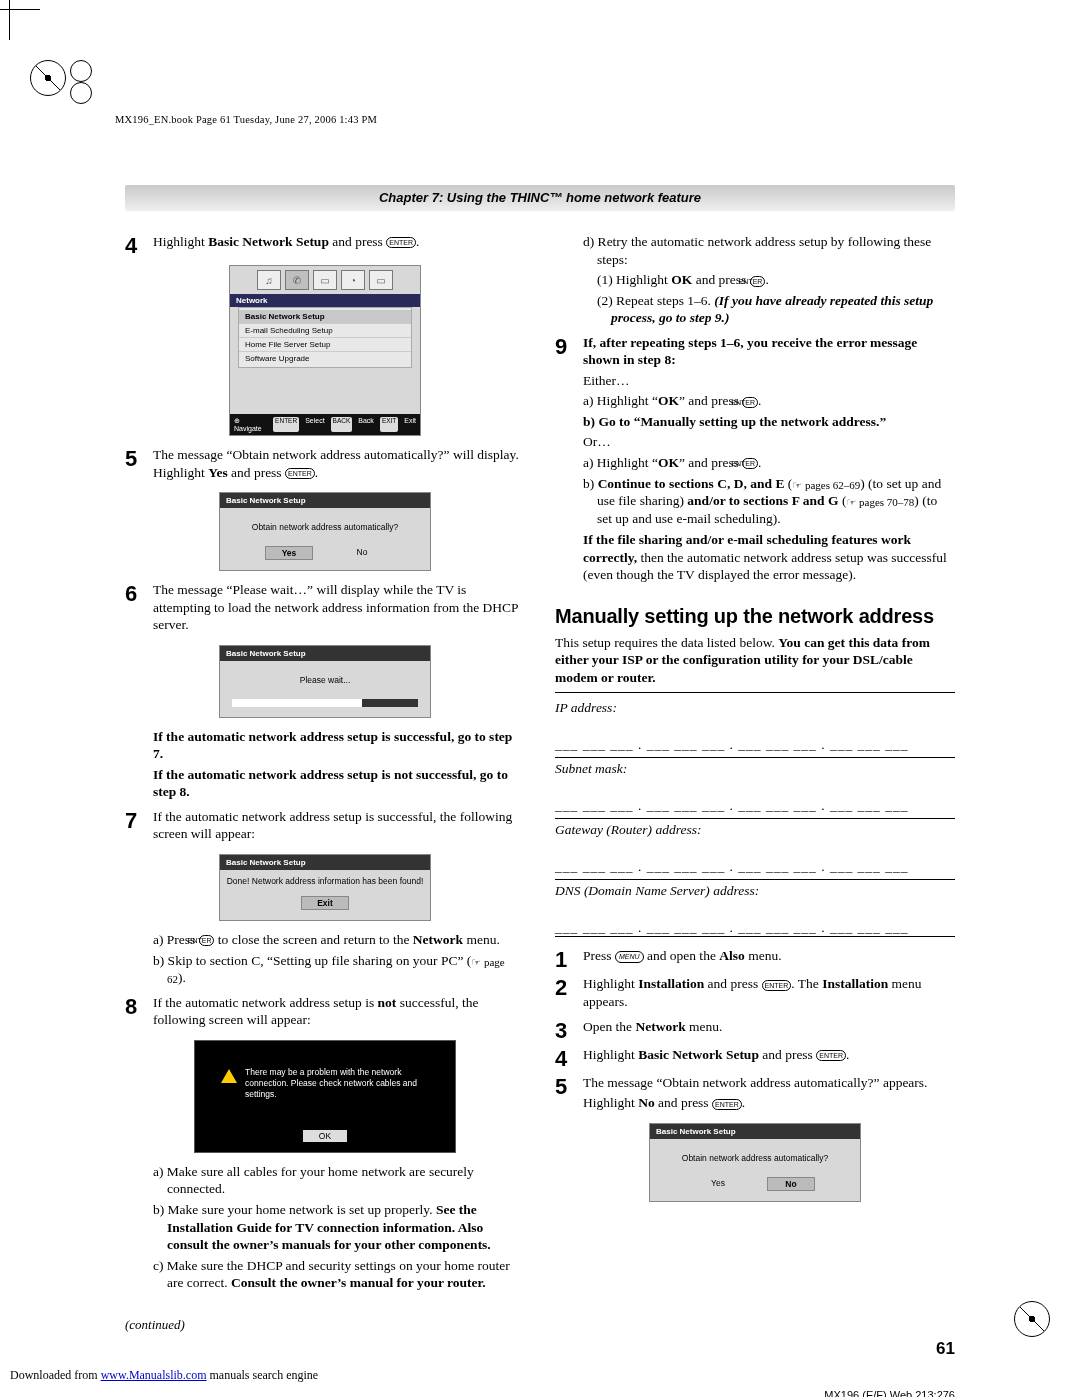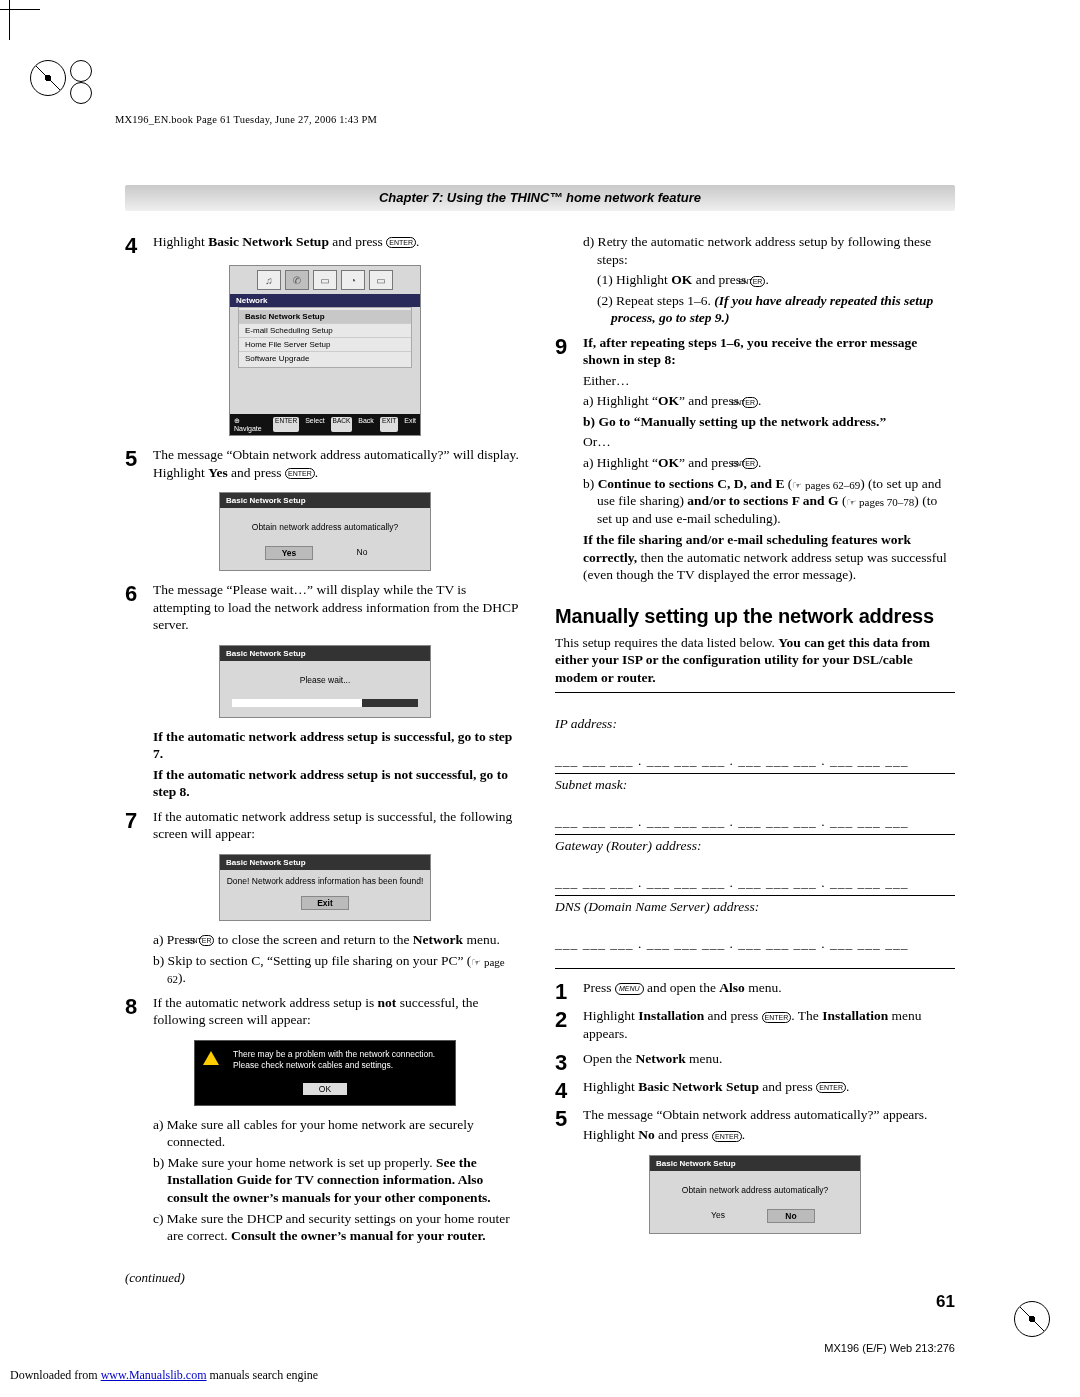--- a/index.html
+++ b/index.html
@@ -164,21 +164,21 @@
   .osd-dialog .btn {
     width:46px; text-align:center; font-size:8.5px;
     background:#eee; border:1px solid #888; padding:1px 0;
   }
   .osd-dialog .btn.sel { background:#bbb; font-weight:bold;}
   .osd-progress .bar { height:8px; background:#333; margin:4px 12px 10px 12px; position:relative;}
   .osd-progress .bar::after { content:""; position:absolute; left:0; top:0; width:70%; height:100%; background:#fff;}
   .osd-error {
     width: 260px; background:#000; color:#fff; border:1px solid #555;
   }
-  .osd-error .body { display:flex; gap:14px; padding:8px; font-size:8.5px; line-height:1.3;}
+  .osd-error .body { display:flex; gap:8px; padding:26px; font-size:8.5px; line-height:1.3;}
   .osd-error .tri {
     width:0; height:0; border-left:8px solid transparent; border-right:8px solid transparent;
     border-bottom:14px solid #fc0; flex-shrink:0; margin-top:2px;
   }
   .osd-error .btns { text-align:center; padding:4px 0 10px 0;}
   .osd-error .okbtn { display:inline-block; background:#ddd; color:#000; font-size:8.5px; padding:1px 16px;}
   .osd-exit .btn { margin:0 auto;}
   h3.section-head {
     font-family: Arial, Helvetica, sans-serif;
     font-weight:bold;
@@ -377,21 +377,21 @@
           <p>Or…</p>
           <p class="sub"><span>a) Highlight “</span><b>OK</b><span>” and press </span><span class="enter-btn">ENTER</span>.</p>
           <p class="sub"><span>b) </span><b>Continue to sections C, D, and E</b><span> (</span><span class="pointer">☞ pages 62–69</span><span>) (to set up and use file sharing) </span><b>and/or to sections F and G</b><span> (</span><span class="pointer">☞ pages 70–78</span><span>) (to set up and use e-mail scheduling).</span></p>
           <p style="margin-top:4px;"><b>If the file sharing and/or e-mail scheduling features work correctly,</b><span> then the automatic network address setup was successful (even though the TV displayed the error message).</span></p>
         </div>
       </div>
 
       <h3 class="section-head">Manually setting up the network address</h3>
       <p style="margin:0 0 6px 0; line-height:1.3;"><span>This setup requires the data listed below. </span><b>You can get this data from either your ISP or the configuration utility for your DSL/cable modem or router.</b></p>
 
-      <div style="border-top:1px solid #000; border-bottom:1px solid #000; padding:16px 0;">
+      <div style="border-top:1px solid #000; border-bottom:1px solid #000; padding:0 0;">
         <div class="field-row first">IP address:</div>
         <div class="blank">___ ___ ___ . ___ ___ ___ . ___ ___ ___ . ___ ___ ___</div>
         <div class="field-row">Subnet mask:</div>
         <div class="blank">___ ___ ___ . ___ ___ ___ . ___ ___ ___ . ___ ___ ___</div>
         <div class="field-row">Gateway (Router) address:</div>
         <div class="blank">___ ___ ___ . ___ ___ ___ . ___ ___ ___ . ___ ___ ___</div>
         <div class="field-row">DNS (Domain Name Server) address:</div>
         <div class="blank">___ ___ ___ . ___ ___ ___ . ___ ___ ___ . ___ ___ ___</div>
       </div>
 

